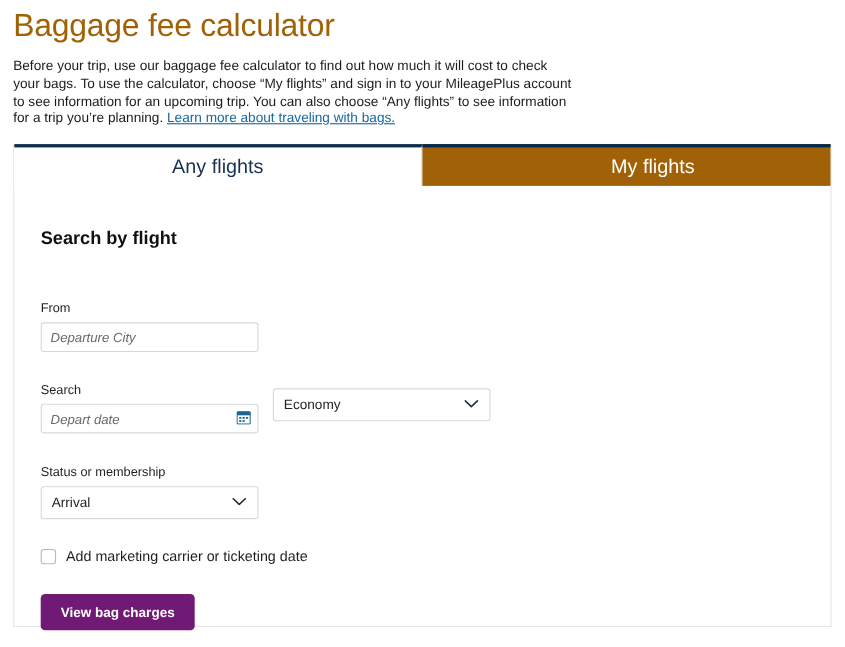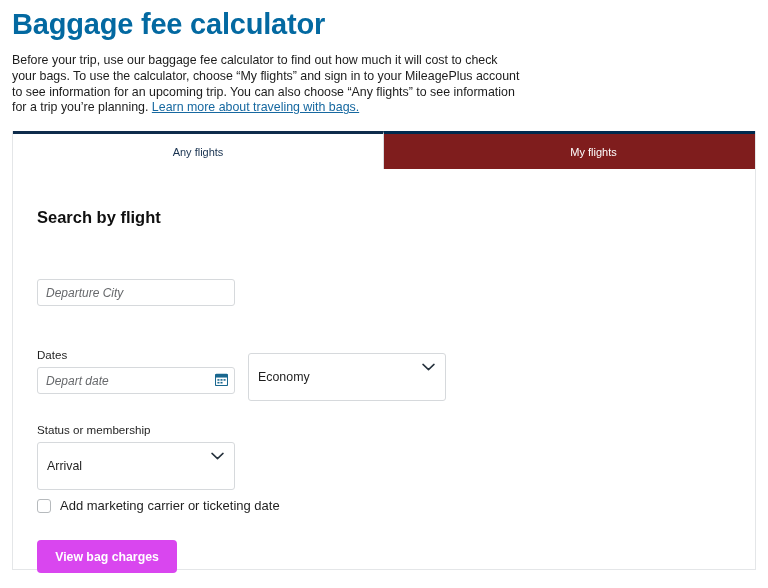--- a/index.html
+++ b/index.html
@@ -21,23 +21,23 @@
     height: 588px;
     box-sizing: border-box;
   }
 
   
   .page-title {
     position: absolute;
     left: 12px;
     top: 4px;
     font-size: 29px;
-    font-weight: bold;
+    font-weight: normal;
     letter-spacing: -0.2px;
-    color: #0369a1;
+    color: #a16207;
     line-height: 40px;
     margin: 0;
   }
 
   .intro {
     position: absolute;
     left: 12px;
     top: 53px;
     width: 512px;
     font-size: 12.4px;
@@ -73,34 +73,34 @@
     box-sizing: border-box;
   }
 
   .tab {
     flex: 0 0 50%;
     height: 38px;
     box-sizing: border-box;
     display: flex;
     align-items: center;
     justify-content: center;
-    font-size: 11px;
+    font-size: 18px;
     cursor: pointer;
     user-select: none;
   }
 
   .tab.active {
     background: #ffffff;
     color: #17314f;
     border-top: 3px solid #0e2c4c;
     border-right: 1px solid #d9dce0;
   }
 
   .tab.inactive {
-    background: #7f1d1d;
+    background: #a16207;
     color: #ffffff;
     border-top: 3px solid #002a4e;
     padding-left: 48px;
   }
 
   .card-body {
     padding: 0 24px;
     position: relative;
   }
 
@@ -161,21 +161,21 @@
     right: 7px;
     top: 11px;
     width: 13px;
     height: 13px;
     pointer-events: none;
   }
 
   .select-box {
     position: relative;
     width: 198px;
-    height: 48px;
+    height: 30px;
     box-sizing: border-box;
     border: 1px solid #d6d9dc;
     border-radius: 3px;
     background: #ffffff;
     margin-top: 5px;
     display: flex;
     align-items: center;
     cursor: pointer;
   }
 
@@ -233,21 +233,21 @@
     color: #1f1f1f;
     margin-left: 9px;
   }
 
   .submit-btn {
     position: absolute;
     left: 24px;
     top: 501px;
     width: 140px;
     height: 33px;
-    background: #d946ef;
+    background: #701a75;
     color: #ffffff;
     border: none;
     border-radius: 4px;
     font-family: "Liberation Sans", sans-serif;
     font-size: 12.3px;
     font-weight: bold;
     cursor: pointer;
   }
 </style>
 </head>
@@ -272,27 +272,28 @@
         <span>My flights</span>
       </div>
     </div>
 
     <div class="card-body">
 
       <h2 class="section-title">Search by flight</h2>
 
       <div class="row" style="left:24px; top:105px;">
         <div class="field">
+          <span class="field-label">From</span>
           <input class="text-input" type="text" placeholder="Departure City" style="">
         </div>
       </div>
 
       <div class="row" style="left:24px; top:179px;">
         <div class="field">
-          <span class="field-label">Dates</span>
+          <span class="field-label">Search</span>
           <div class="input-wrap">
             <input class="text-input" type="text" placeholder="Depart date" style="">
             <svg class="cal-icon" viewBox="0 0 14 14">
               <rect x="0.5" y="1.5" width="13" height="12" rx="1" fill="none" stroke="#19678f" stroke-width="1.2"></rect>
               <rect x="0.5" y="1.5" width="13" height="3.4" fill="#19678f"></rect>
               <rect x="2.6" y="6.6" width="2.2" height="1.7" fill="#19678f"></rect>
               <rect x="5.9" y="6.6" width="2.2" height="1.7" fill="#19678f"></rect>
               <rect x="9.2" y="6.6" width="2.2" height="1.7" fill="#19678f"></rect>
               <rect x="2.6" y="9.6" width="2.2" height="1.7" fill="#19678f"></rect>
               <rect x="5.9" y="9.6" width="2.2" height="1.7" fill="#19678f"></rect>

